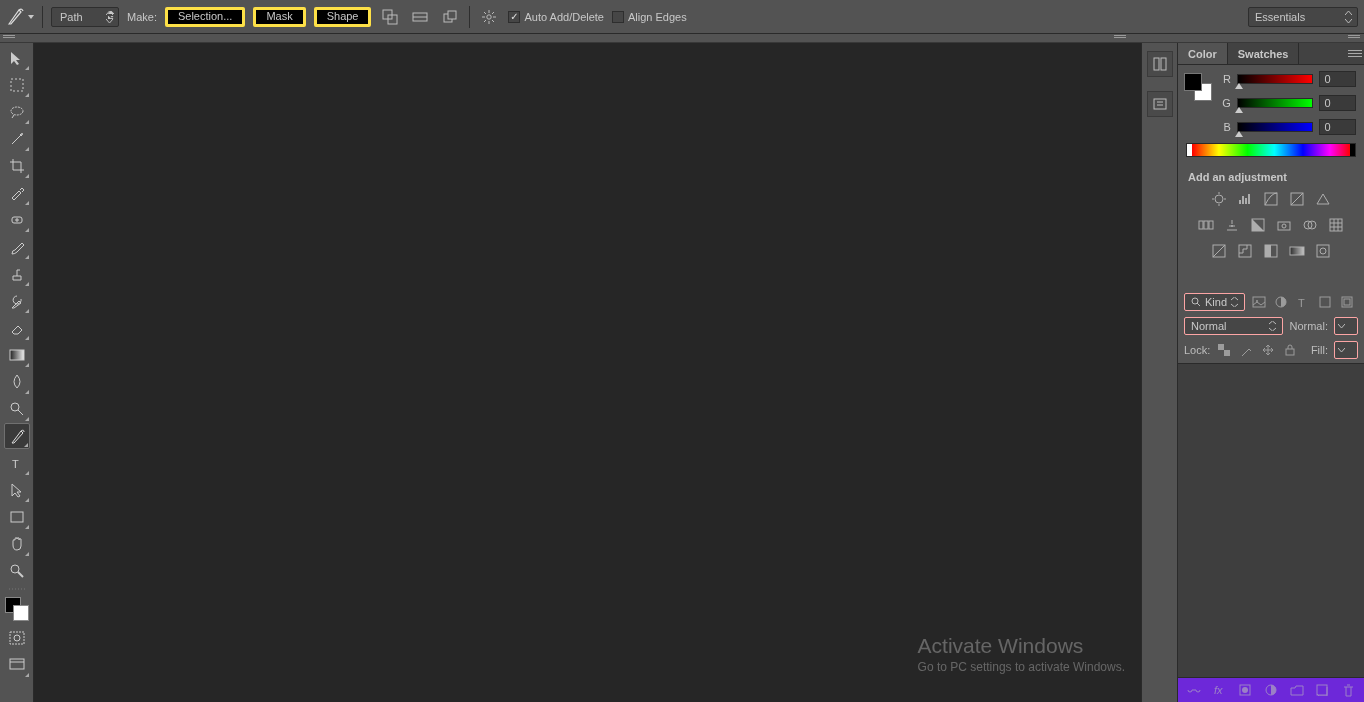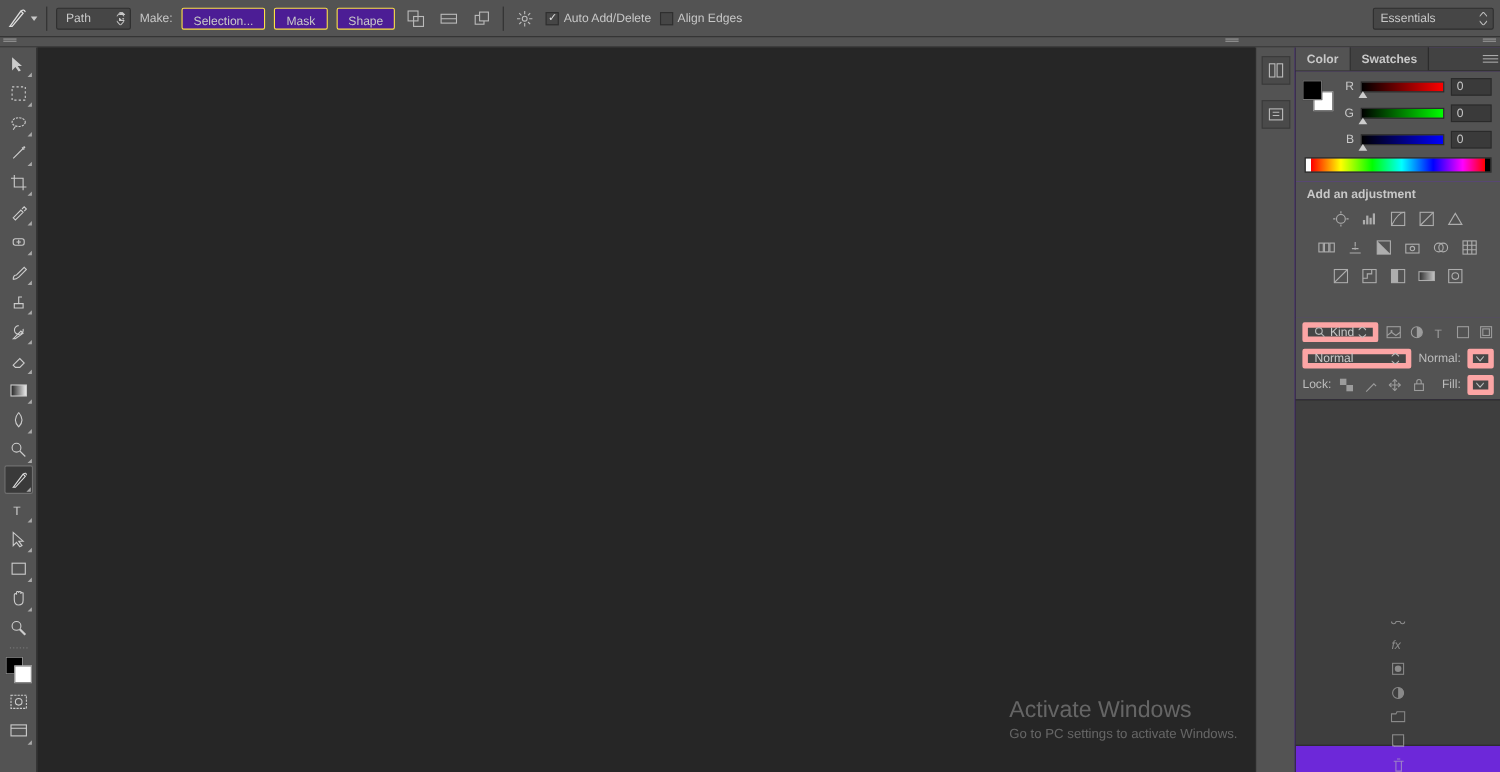--- a/index.html
+++ b/index.html
@@ -6,21 +6,21 @@
 body { background: #535353; width: 1364px; height: 702px; overflow: hidden; position: relative; }
 
 
 .options-bar { height: 34px; background: #535353; border-bottom: 1px solid #2a2a2a; display: flex; align-items: center; padding: 0 6px; gap: 8px; }
 .tool-icon-box { width: 28px; height: 24px; display: flex; align-items: center; justify-content: center; }
 .dropdown-arrow { width: 0; height: 0; border-left: 3px solid transparent; border-right: 3px solid transparent; border-top: 4px solid #c8c8c8; margin-left: 2px; }
 .select-box { background: #464646; border: 1px solid #2e2e2e; height: 20px; display: flex; align-items: center; padding: 0 18px 0 8px; position: relative; border-radius: 2px; }
 .select-box::after { content: ""; position: absolute; right: 4px; top: 3px; width: 6px; height: 12px; background: linear-gradient(#c8c8c8 0 3px, transparent 3px 5px, #c8c8c8 5px 8px, transparent 8px); clip-path: polygon(0 3px, 50% 0, 100% 3px, 100% 5px, 50% 8px, 0 5px, 0 9px, 50% 12px, 100% 9px); }
 .select-arrow { position:absolute; right:5px; }
 .opt-label { color: #c8c8c8; }
-.opt-btn { background: #4c1d95; border: 1px solid #fde047; height: 20px; padding: 0 10px; display: flex; align-items: flex-end; border-radius: 2px; color: #9a9a9a; }
+.opt-btn { background: #000000; border: 3px solid #fde047; height: 20px; padding: 0 10px; display: flex; align-items: flex-start; border-radius: 2px; color: #9a9a9a; }
 .icon-btn { width: 22px; height: 22px; display: flex; align-items: center; justify-content: center; }
 .checkbox { width: 12px; height: 12px; background: #464646; border: 1px solid #2e2e2e; display: inline-flex; align-items: center; justify-content: center; margin-right: 4px; }
 .checkbox.checked::after { content: "✓"; font-size: 10px; color: #e0e0e0; line-height: 1; }
 .chk-wrap { display: flex; align-items: center; }
 .divider-v { width: 1px; height: 22px; background: #2e2e2e; }
 .spacer { flex: 1; }
 .workspace-select { background: #464646; border: 1px solid #2e2e2e; height: 20px; width: 110px; display: flex; align-items: center; padding: 0 6px; border-radius: 2px; position:relative;text-align:center; }
 
 
 .collapse-strip { height: 9px; background: #535353; border-bottom: 1px solid #383838; position: relative; }
@@ -66,24 +66,24 @@
 
 
 .adj-body { padding: 6px 10px 22px 10px; }
 .adj-label { font-weight: bold; margin-bottom: 6px; display:block; }
 .adj-row { display: flex; gap: 6px; margin-bottom: 6px; justify-content:center; }
 .adj-icon { width: 20px; height: 20px; display:flex;align-items:center;justify-content:center; opacity:0.75; }
 
 
 .layer-controls { padding: 4px 6px; display: flex; flex-direction: column; gap: 6px; }
 .lc-row { display: flex; align-items: center; gap: 6px; }
-.kind-box { background:#464646; border:5px solid #fca5a5; height:18px; padding:0 6px; display:flex; align-items:center; gap:4px; border-radius:2px; }
+.kind-box { background:#464646; border:1px solid #fca5a5; height:18px; padding:0 6px; display:flex; align-items:center; gap:4px; border-radius:2px; }
 .mini-icon { width:16px;height:16px;display:flex;align-items:center;justify-content:center;opacity:0.7; }
 .layer-list { flex:1; background:#3e3e3e; border-top:1px solid #2a2a2a; border-bottom:1px solid #2a2a2a; }
-.layer-footer { height: 24px; display:flex; align-items:center; justify-content:flex-end; gap:10px; padding:0 8px;flex-direction:column; }
+.layer-footer { height: 24px; display:flex; align-items:center; justify-content:flex-end; gap:10px; padding:0 8px; }
 .layer-footer .mini-icon{opacity:0.6;}
 
 .small-label{color:#bdbdbd;}
 
 svg { display:block; }
 </style>
 </head>
 <body>
 
 <div class="options-bar">

